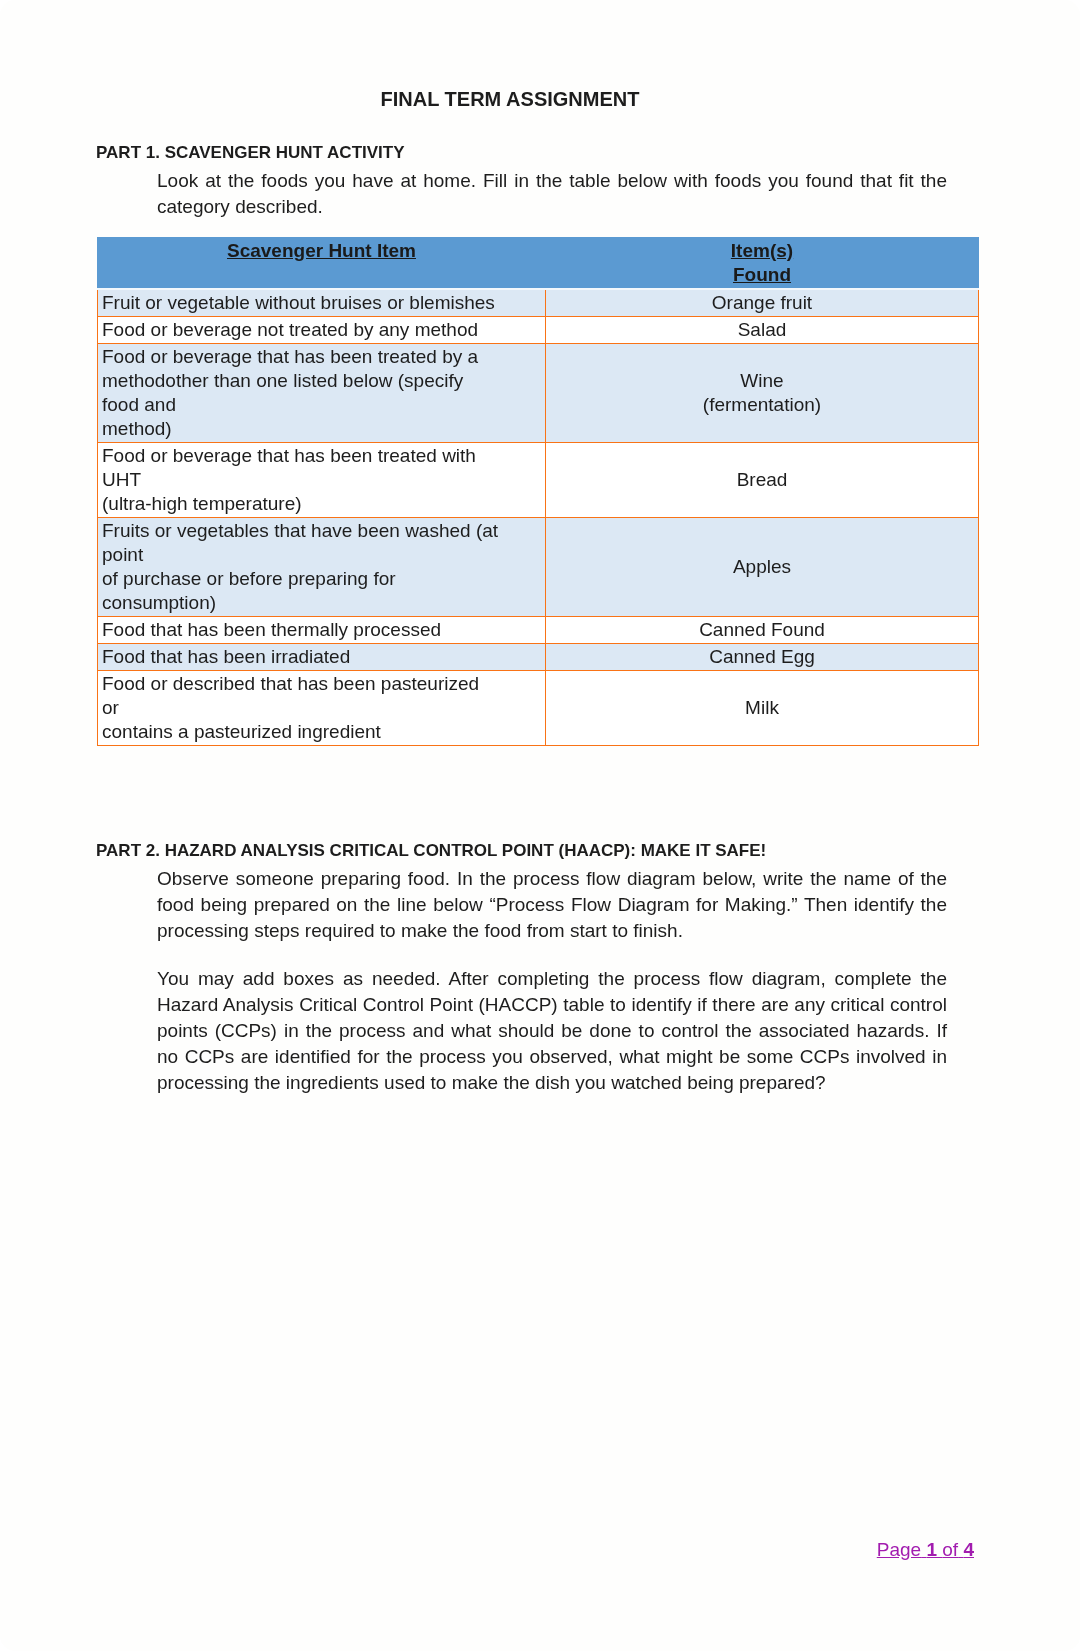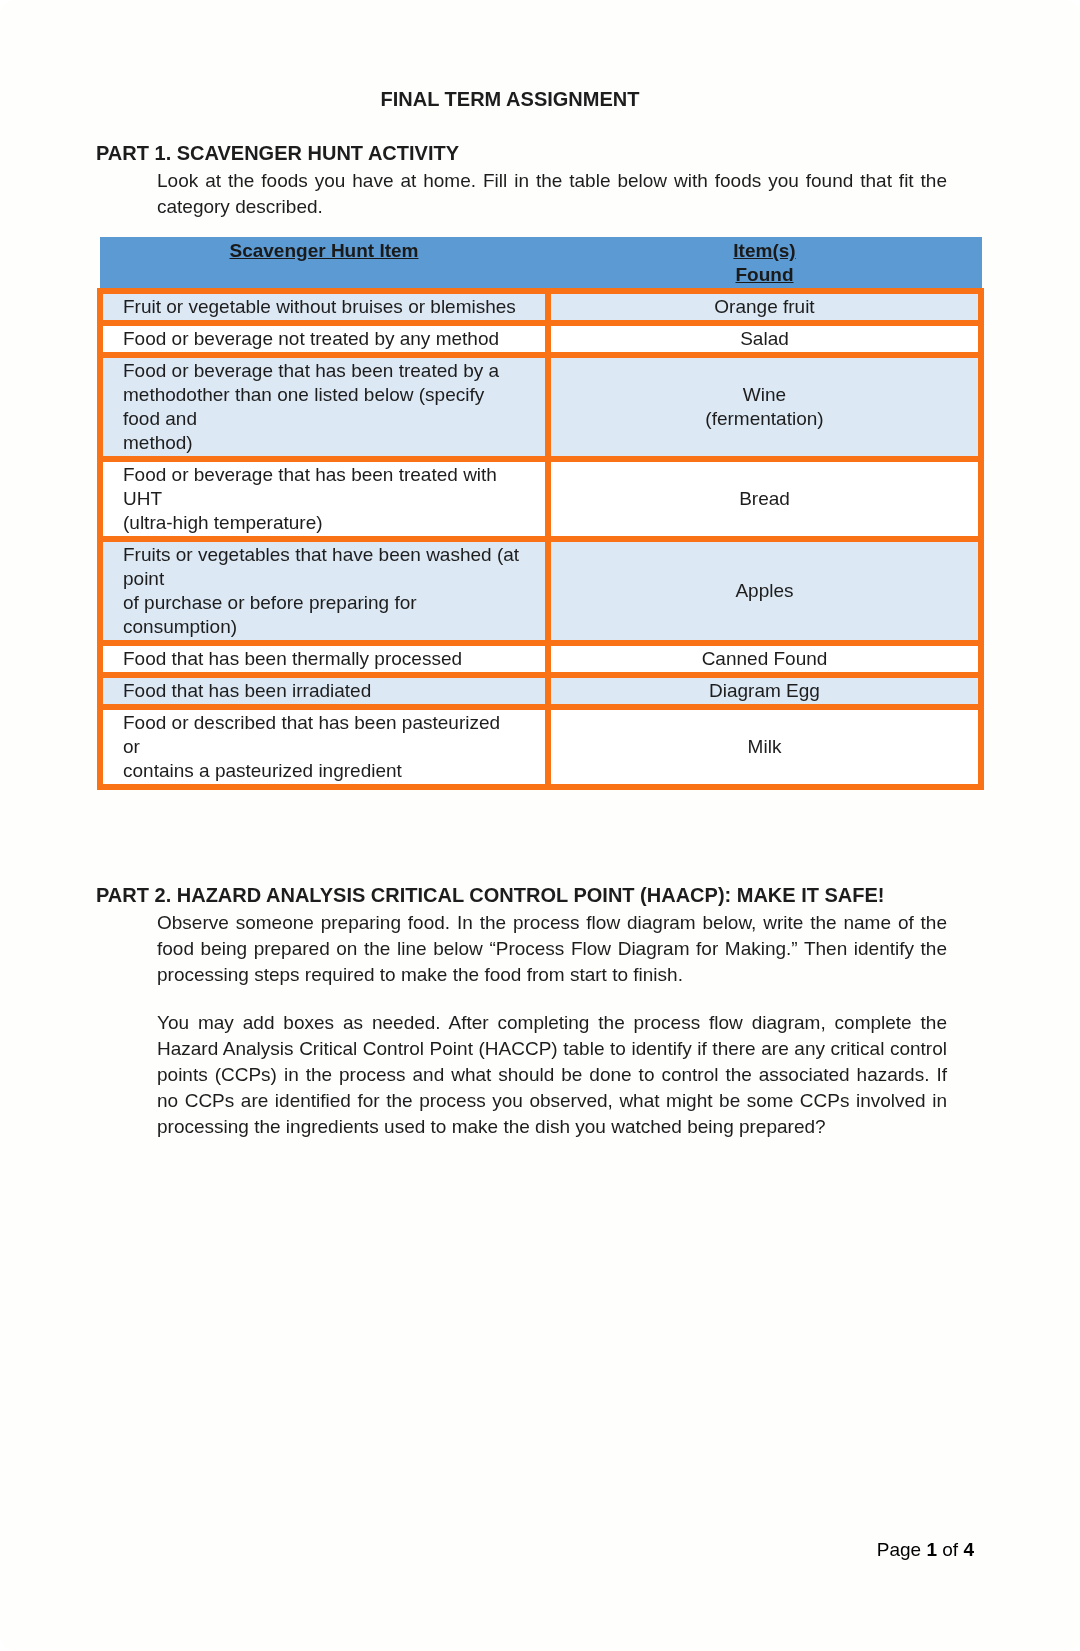--- a/index.html
+++ b/index.html
@@ -18,21 +18,21 @@
     padding-top: 86px;
     margin: 0 60px 0 0;
     text-align: center;
     font-weight: 700;
     font-size: 20px;
     line-height: 26px;
   }
   .h-part {
     margin: 28px 0 0 96px;
     font-weight: 700;
-    font-size: 20px;
+    font-size: 17px;
     line-height: 26px;
   }
   .h-part2 { margin-top: 92px; }
   .indent-para {
     margin: 2px 133px 0 157px;
     text-align: justify;
     font-size: 19px;
     line-height: 26px;
   }
   .para-gap { margin-top: 22px; }
@@ -53,36 +53,37 @@
     text-align: center;
     vertical-align: top;
     padding: 1px 8px;
     height: 50px;
     white-space: pre-line;
     border: 1px solid #5b9ad2;
     border-bottom: 2px solid #f3f8fc;
     text-decoration: underline;
   }
   .hunt-table td {
-    padding: 1px 20px;
+    padding: 1px 4px;
     vertical-align: middle;
-    border: 6px solid #f97316;
+    border: 1px solid #f97316;
     white-space: pre-line;
   }
   .hunt-table td.item-cell { text-align: left; }
   .hunt-table td.found-cell { text-align: center; }
   .hunt-table tr.band td { background: #dce8f4; }
   .hunt-table tr.plain td { background: #ffffff; }
   .footer {
     position: absolute;
     top: 1538px;
     right: 106px;
     font-size: 19px;
     line-height: 24px;
-    color: #000000;
+    color: #a21caf;
+    text-decoration: underline;
   }
   .footer b { font-weight: 700; }
 </style>
 </head>
 <body>
 
 <div class="page">
 
   <div class="doc-title">FINAL TERM ASSIGNMENT</div>
 
@@ -131,21 +132,21 @@
 of purchase or before preparing for
 consumption)</td>
         <td class="found-cell">Apples</td>
       </tr>
       <tr class="plain">
         <td class="item-cell">Food that has been thermally processed</td>
         <td class="found-cell">Canned Found</td>
       </tr>
       <tr class="band">
         <td class="item-cell">Food that has been irradiated</td>
-        <td class="found-cell">Diagram Egg</td>
+        <td class="found-cell">Canned Egg</td>
       </tr>
       <tr class="plain">
         <td class="item-cell">Food or described that has been pasteurized
 or
 contains a pasteurized ingredient</td>
         <td class="found-cell">Milk</td>
       </tr>
     </tbody>
   </table>
 

